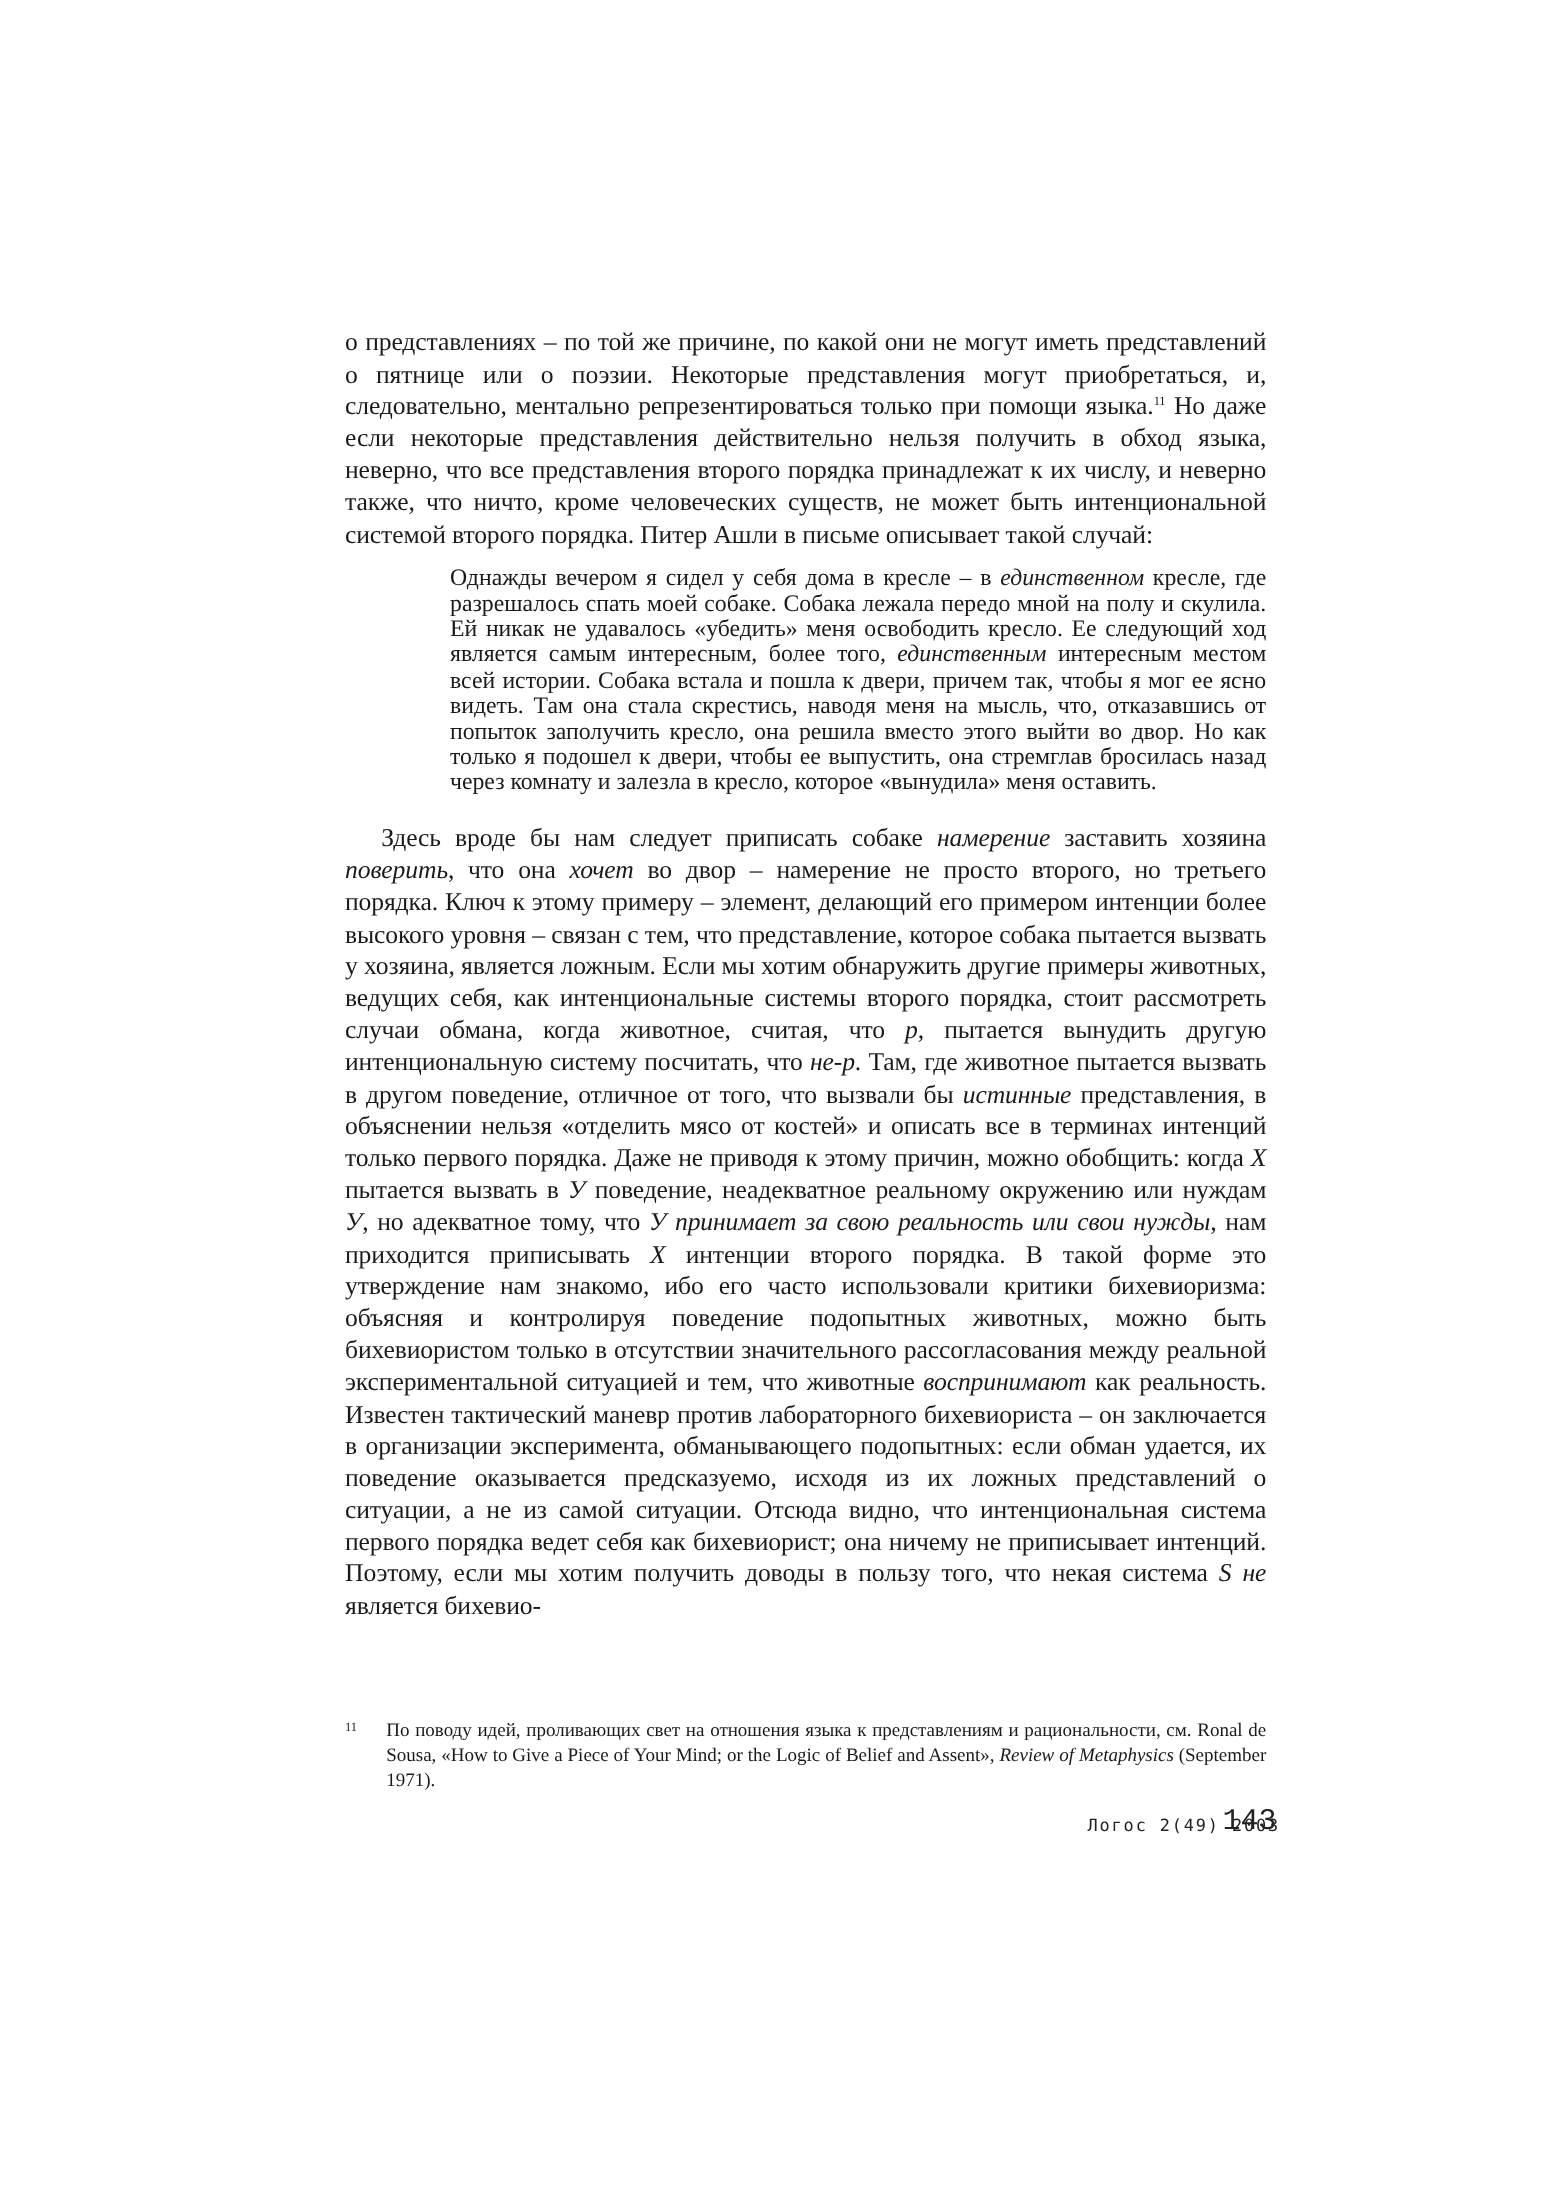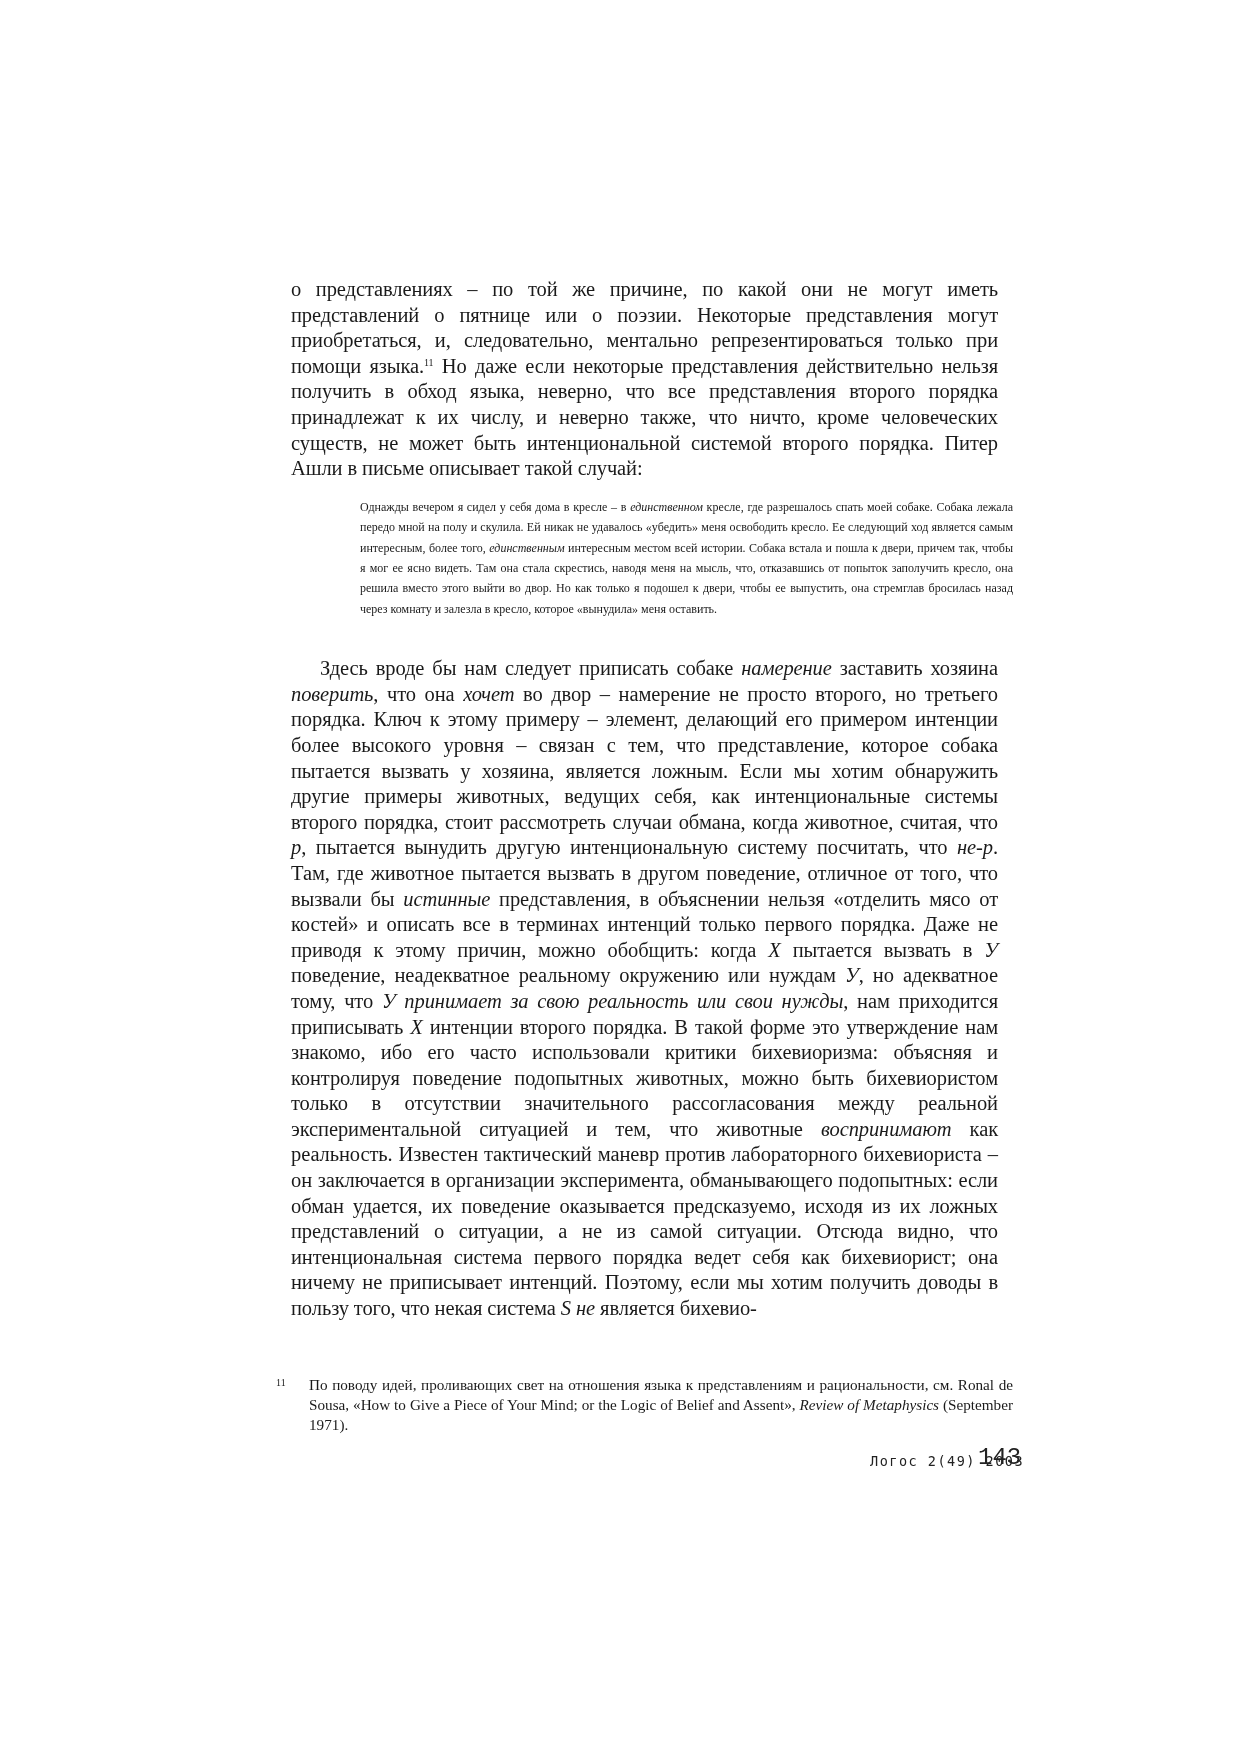--- a/index.html
+++ b/index.html
@@ -3,27 +3,27 @@
 <meta charset="utf-8">
 <style>
   html, body { margin: 0; padding: 0; background: #ffffff; }
   body { width: 1240px; height: 1754px; position: relative; overflow: hidden; color: #1a1a1a; }
   .page { position: absolute; left: 276px; top: 262px; width: 737px; }
   .body-text {
     font-family: "Liberation Serif", "DejaVu Serif", serif;
     font-size: 20.5px;
     line-height: 25.6px;
     text-align: justify;
-    margin: 15px;
+    margin: 0;
     letter-spacing: -0.1px;
   }
   .para-indent { text-indent: 29px; }
   .quote {
     font-family: "Liberation Serif", "DejaVu Serif", serif;
-    font-size: 12px;
+    font-size: 19px;
     line-height: 20.4px;
     text-align: justify;
     margin: 12px 0 0 84px;
     width: 653px;
   }
   .gap-after-quote { height: 22px; }
   em { font-style: italic; }
   sup.fn { font-size: 10px; line-height: 0; vertical-align: 7px; }
   .footnote {
     position: absolute; left: 276px; top: 1375px; width: 737px;

